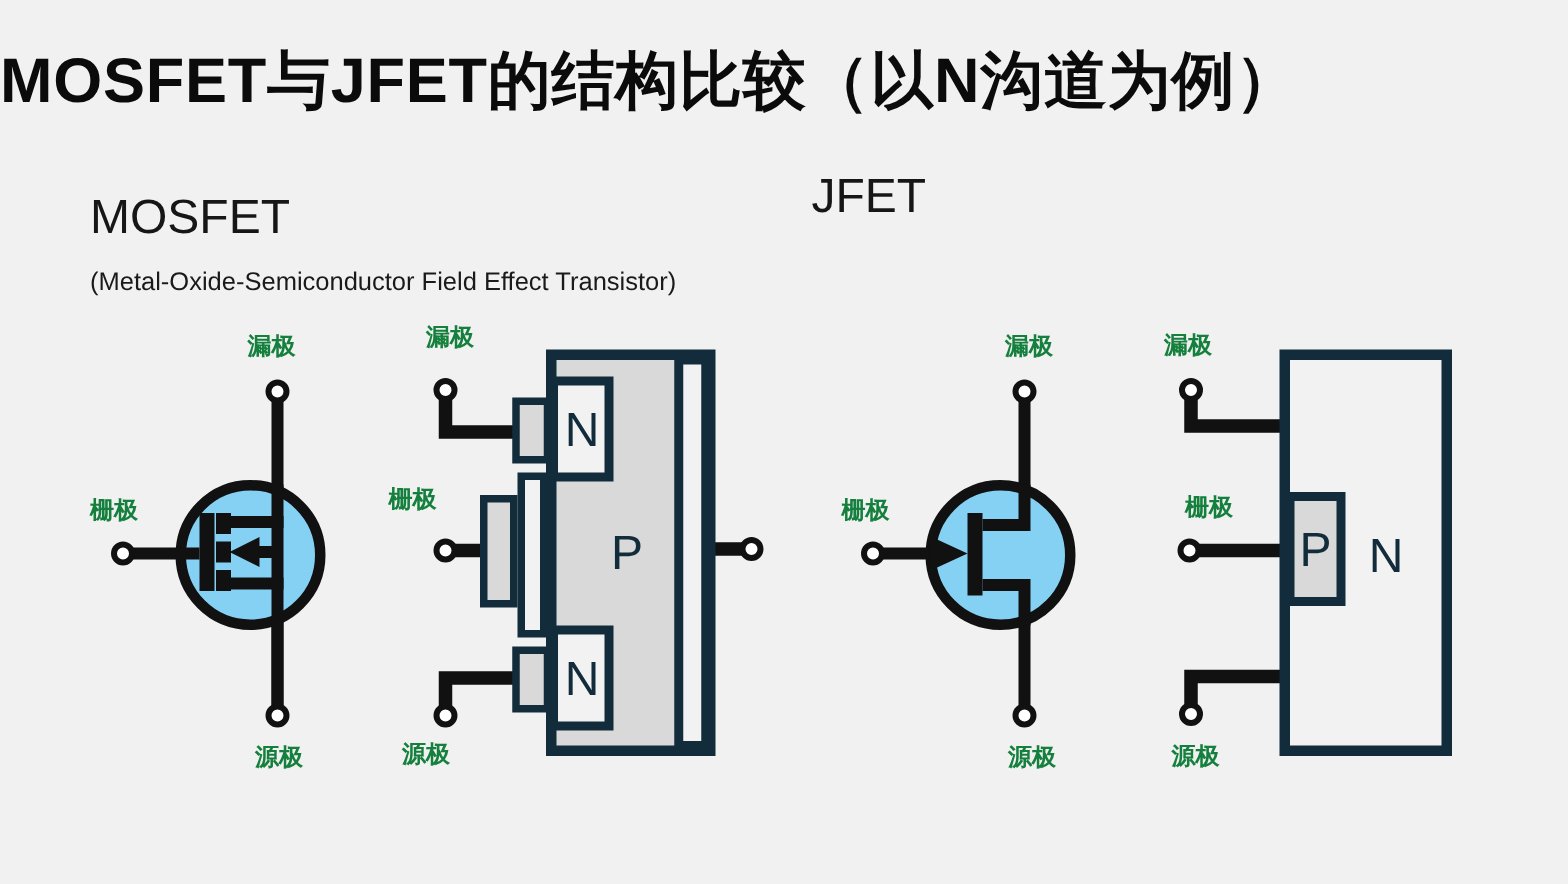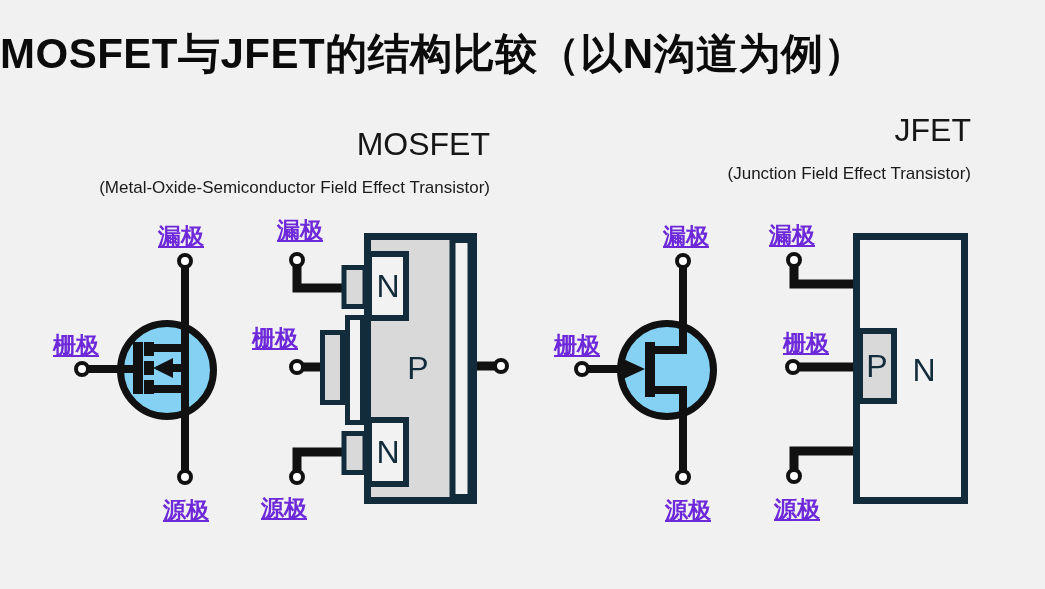--- a/index.html
+++ b/index.html
@@ -8,26 +8,26 @@
     background:#f1f1f1;
     font-family:"Liberation Sans",sans-serif;
     overflow:hidden;
   }
   #stage{position:relative;width:826px;height:589px;background:#f1f1f1;}
   .page-title{
     position:absolute;left:0;right:0;top:26px;
     text-align:center;font-size:42px;font-weight:bold;color:#0b0b0b;
     letter-spacing:.5px;white-space:nowrap;
   }
-  .col-header{position:absolute;text-align:right;color:#161616;}
+  .col-header{position:absolute;text-align:left;color:#161616;}
   .col-header .hd{font-size:32px;font-weight:400;line-height:1.1;}
   .col-header .sub{font-size:17px;font-weight:400;margin-top:16px;color:#1a1a1a;}
   .terminal-label{
     position:absolute;transform:translateX(-50%);
-    font-size:23px;font-weight:600;color:#6d28d9;white-space:nowrap;line-height:1.05;text-decoration:underline;
+    font-size:16px;font-weight:600;color:#15803d;white-space:nowrap;line-height:1.05;
   }
   svg{position:absolute;overflow:visible;}
   .lead{stroke:#111;stroke-width:9;fill:none;stroke-linejoin:miter;}
   .lead8{stroke:#111;stroke-width:8;fill:none;stroke-linejoin:miter;}
   .term{fill:#ffffff;stroke:#111;stroke-width:4;}
   .navy{stroke:#132c3c;}
   .region-text{font-family:"Liberation Sans",sans-serif;font-size:32px;fill:#132c3c;font-weight:500;text-anchor:middle;}
 </style>
 </head>
 <body>
@@ -35,21 +35,20 @@
 <div id="stage">
 
   <div class="page-title">MOSFET与JFET的结构比较（以N沟道为例）</div>
 
   <div class="col-header" style="left:60px;top:127px;width:430px;">
     <div class="hd">MOSFET</div>
     <div class="sub">(Metal-Oxide-Semiconductor Field Effect Transistor)</div>
   </div>
   <div class="col-header" style="left:541px;top:113px;width:430px;">
     <div class="hd">JFET</div>
-    <div class="sub">(Junction Field Effect Transistor)</div>
   </div>
 
   <svg style="left:40px;top:215px;" width="190" height="315" viewBox="0 0 190 315">
     <line class="lead8" x1="145" y1="46" x2="145" y2="262"></line>
     <circle cx="127" cy="155" r="46.5" fill="#85d1f3" stroke="#111" stroke-width="7"></circle>
     <line class="lead8" x1="145" y1="108" x2="145" y2="262"></line>
     <line class="lead8" x1="112" y1="133" x2="149" y2="133"></line>
     <line class="lead8" x1="112" y1="174" x2="149" y2="174"></line>
     <line class="lead8" x1="124" y1="153" x2="145" y2="153"></line>
     <polygon points="113,153 133,143 133,163" fill="#111"></polygon>

